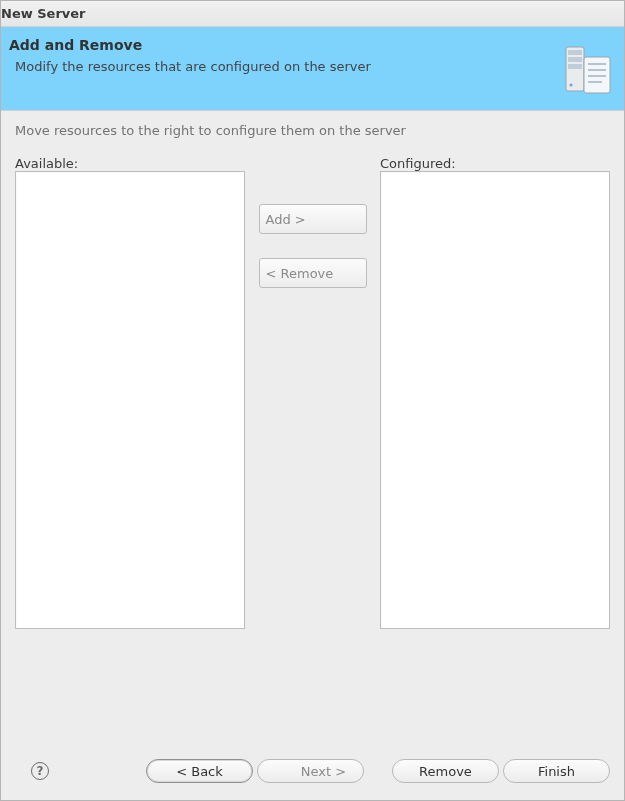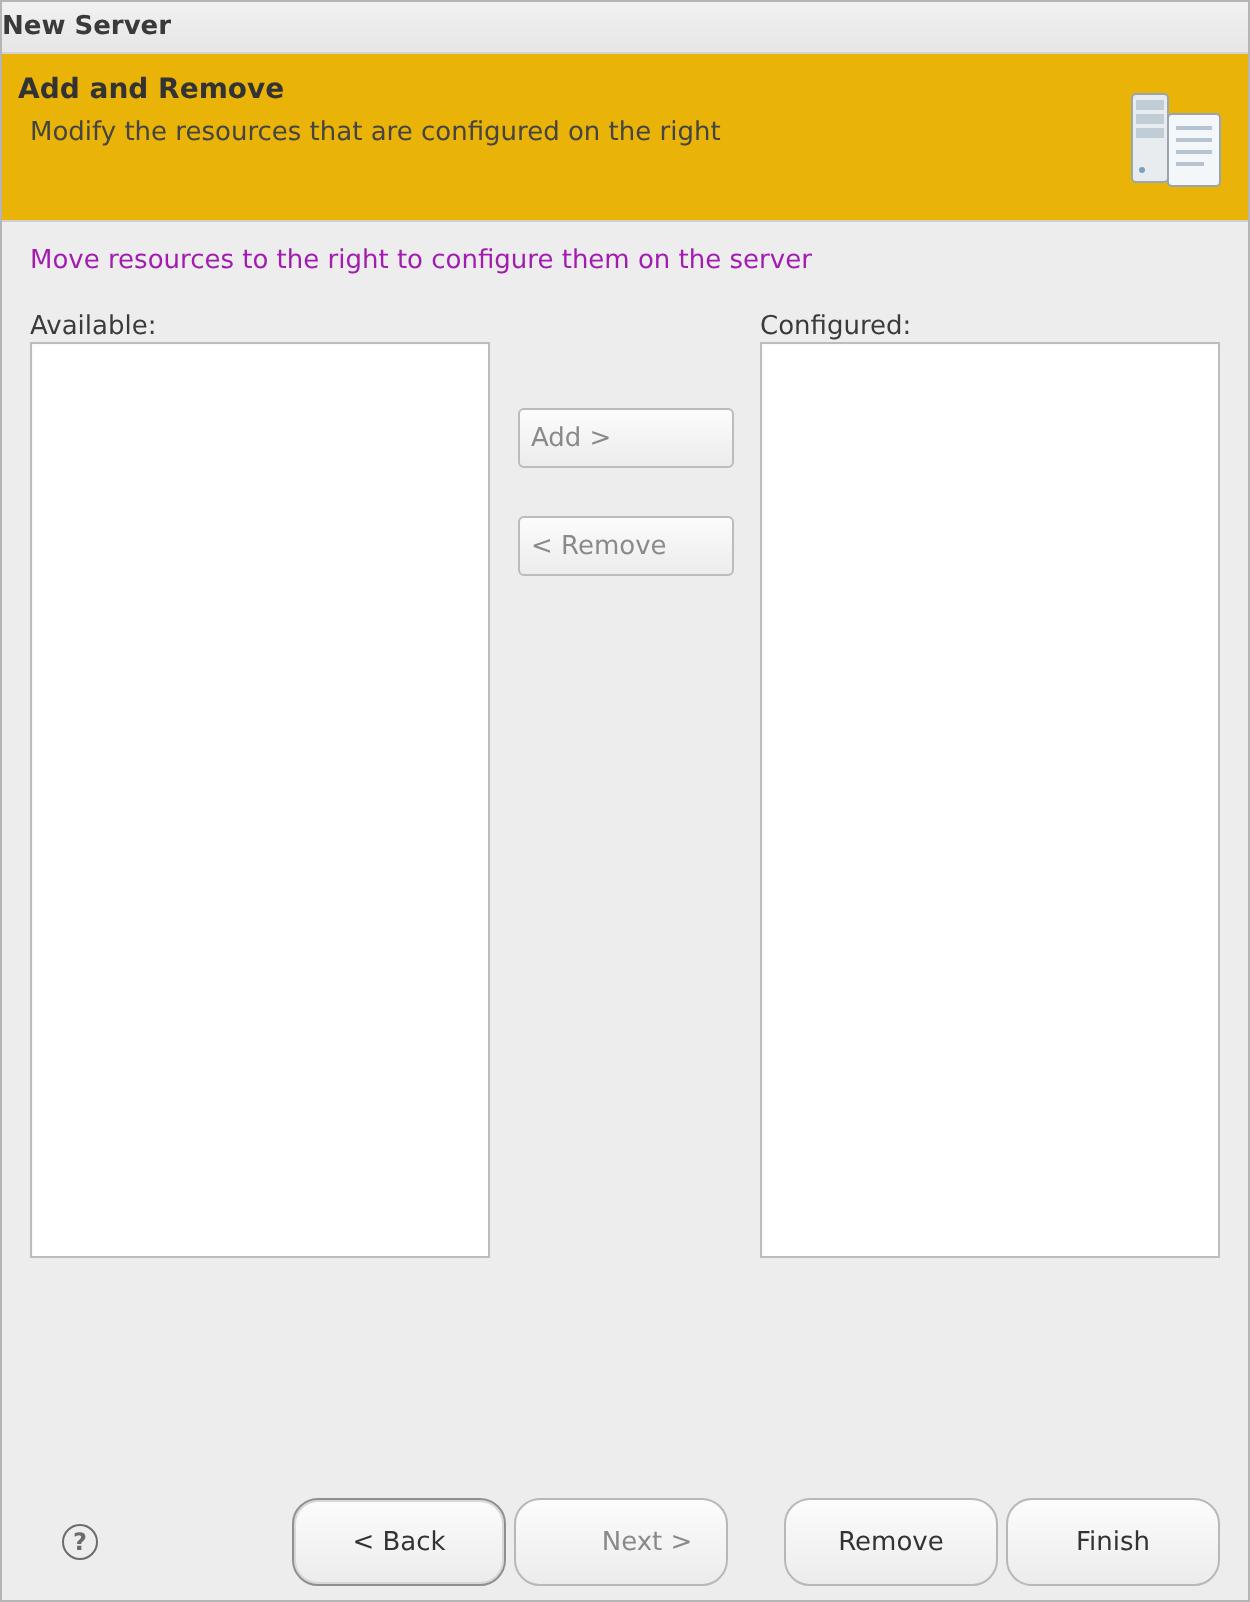--- a/index.html
+++ b/index.html
@@ -32,21 +32,21 @@
     text-align: left;
     font-weight: bold;
     font-size: 13px;
     color: #3a3a3a;
     background: linear-gradient(#f1f1f1, #e6e6e6);
     border-bottom: 1px solid #d2d2d2;
   }
 
   
   .banner {
-    background: #eab308;
+    background: #7dd3fc;
     border-bottom: 1px solid #cfcfcf;
     padding: 10px 10px 16px 8px;
     position: relative;
     min-height: 84px;
   }
   .banner-title {
     font-weight: bold;
     font-size: 14px;
     color: #333;
     margin: 0 0 6px 0;
@@ -64,21 +64,21 @@
 
   
   .content {
     flex: 1;
     padding: 12px 14px 0 14px;
     display: flex;
     flex-direction: column;
   }
   .instruction {
     font-size: 13px;
-    color: #a21caf;
+    color: #737373;
     margin-bottom: 18px;
   }
 
   .columns {
     display: flex;
     align-items: flex-start;
   }
 
   .col-side {
     display: flex;
@@ -136,21 +136,21 @@
     font-size: 12px;
     font-weight: bold;
     color: #6b6b6b;
     margin-left: 16px;
     cursor: pointer;
     user-select: none;
   }
   .footer-spacer { flex: 1; }
   .nav-btn {
     width: 107px;
-    height: 44px;
+    height: 24px;
     margin-left: 4px;
     border: 1px solid #b8b8b8;
     border-radius: 13px;
     background: linear-gradient(#fcfcfc, #ececec);
     font-size: 13px;
     font-family: inherit;
     color: #333;
     cursor: pointer;
   }
   .nav-btn.disabled {
@@ -166,21 +166,21 @@
 </style>
 </head>
 <body>
 
 <div class="window">
 
   <div class="titlebar">New Server</div>
 
   <div class="banner">
     <div class="banner-title">Add and Remove</div>
-    <div class="banner-desc">Modify the resources that are configured on the right</div>
+    <div class="banner-desc">Modify the resources that are configured on the server</div>
     <div class="banner-icon">
       <svg width="58" height="58" viewBox="0 0 58 58">
 
         <rect x="8" y="6" width="18" height="44" rx="2" fill="#e8ecef" stroke="#9aa5ad" stroke-width="1"></rect>
         <rect x="10" y="9" width="14" height="5" fill="#c0cdd6"></rect>
         <rect x="10" y="16" width="14" height="5" fill="#c0cdd6"></rect>
         <rect x="10" y="23" width="14" height="5" fill="#c0cdd6"></rect>
         <circle cx="13" cy="44" r="1.5" fill="#7aa0c4"></circle>
 
         <rect x="26" y="16" width="26" height="36" rx="2" fill="#f4f7fa" stroke="#98a5b0" stroke-width="1"></rect>

